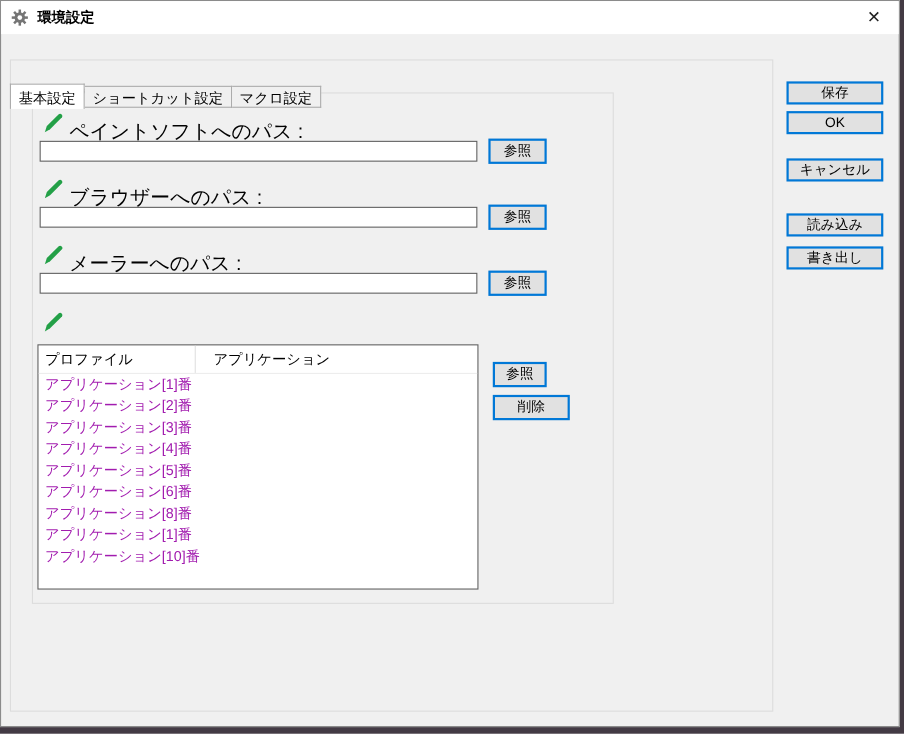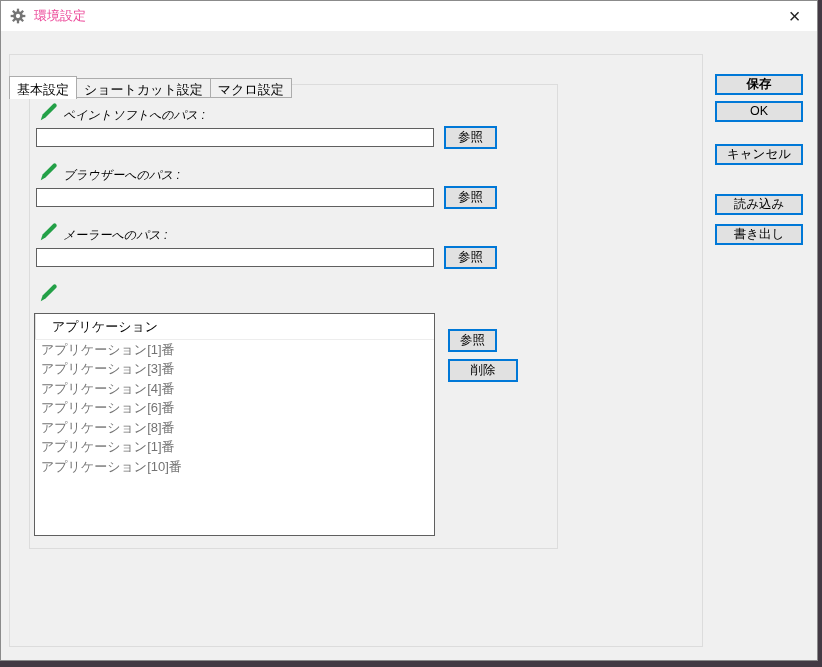--- a/index.html
+++ b/index.html
@@ -7,21 +7,21 @@
               font-family:"Liberation Sans", sans-serif; }
   body { background:#433a44; position:relative; }
 
   .window { position:absolute; left:0; top:0; width:818px; height:661px;
             background:#f0f0f0; border:1px solid #8b8b8b; }
 
   
   .titlebar { position:absolute; left:0; top:0; width:100%; height:30px;
               background:#ffffff; display:flex; align-items:center; }
   .titlebar .gear { margin-left:9px; width:16px; height:16px; }
-  .titlebar .title { margin-left:8px; font-size:13px; color:#ec4899; }
+  .titlebar .title { margin-left:8px; font-size:13px; color:#000000;font-weight:bold; }
   .close-btn { position:absolute; right:0; top:0; width:45px; height:30px;
                display:flex; align-items:center; justify-content:center;
                font-size:20px; font-weight:300; color:#222; cursor:default; }
 
   
   .tabstrip { position:absolute; left:8px; top:31px; display:flex; align-items:flex-end; z-index:3; }
   .tab { font-size:13px; padding:2px 7px 3px 7px; background:#f0f0f0;
          border:1px solid #acacac; border-left:none; color:#000; height:20px;margin-top:44px; }
   .tab:first-child { border-left:1px solid #acacac; }
   .tab.active { background:#ffffff; height:23px; padding-top:4px;
@@ -31,21 +31,21 @@
              border:1px solid #dcdcdc; background:#f0f0f0; }
 
   
   .groupbox { position:absolute; left:28px; top:83px; width:529px; height:465px;
               border:1px solid #dcdcdc; }
   .groupbox > .gb-label { position:absolute; top:-9px; left:7px; background:#f0f0f0;
               padding:0 4px; font-size:13px; color:#000; }
 
   
   .pencil { position:absolute; width:22px; height:22px; }
-  .field-label { position:absolute; font-size:12px; color:#000; white-space:pre;font-style:italic; }
+  .field-label { position:absolute; font-size:18px; color:#000; white-space:pre; }
   .path-input { position:absolute; left:35px; width:398px; height:19px;
                 border:1px solid #5f5f5f; background:#fff; font-size:12px; padding:0 3px;
                 font-family:"Liberation Sans", sans-serif; }
 
   
   .btn { position:absolute; background:#e1e1e1; border:2px solid #0078d7;
          font-size:12.5px; color:#000; display:flex; align-items:center;
          justify-content:center; font-family:"Liberation Sans", sans-serif;
          cursor:default; line-height:1; }
   .btn.browse { left:443px; width:53px; height:23px; }
@@ -53,21 +53,21 @@
 
   
   .listview { position:absolute; left:33px; top:312px; width:401px; height:223px;
               border:1px solid #5f5f5f; background:#ffffff; overflow:hidden; }
   .lv-header { display:flex; height:26px; border-bottom:1px solid #ededed; }
   .lv-h-col { font-size:13px; color:#000; display:flex; align-items:center;
               padding-left:6px; }
   .lv-h-col.c1 { width:142px; }
   .lv-h-col.c2 { flex:1; border-left:1px solid #e0e0e0;padding-left:16px; }
   .lv-row { height:19.5px; display:flex; align-items:center; padding-left:6px;
-            font-size:13px; color:#737373; }
+            font-size:13px; color:#a21caf; }
 </style>
 </head>
 <body>
 
 <div class="window">
 
   <div class="titlebar">
     <svg class="gear" viewBox="0 0 24 24">
       <g fill="#757575">
         <rect x="10.3" y="1" width="3.4" height="6"></rect>
@@ -120,33 +120,36 @@
   <span class="field-label" style="left:62px; top:166px;">ブラウザーへのパス :</span>
   <input class="path-input" style="top: 187px;" type="text" value="">
   <div class="btn browse" style="top:185px;">参照</div>
 
   <span class="field-label" style="left:62px; top:226px;">メーラーへのパス :</span>
   <input class="path-input" style="top: 247px;" type="text" value="">
   <div class="btn browse" style="top:245px;">参照</div>
 
   <div class="listview">
     <div class="lv-header">
+      <div class="lv-h-col c1">プロファイル</div>
       <div class="lv-h-col c2">アプリケーション</div>
     </div>
     <div class="lv-row">アプリケーション[1]番</div>
+    <div class="lv-row">アプリケーション[2]番</div>
     <div class="lv-row">アプリケーション[3]番</div>
     <div class="lv-row">アプリケーション[4]番</div>
+    <div class="lv-row">アプリケーション[5]番</div>
     <div class="lv-row">アプリケーション[6]番</div>
     <div class="lv-row">アプリケーション[8]番</div>
     <div class="lv-row">アプリケーション[1]番</div>
     <div class="lv-row">アプリケーション[10]番</div>
   </div>
 
   <div class="btn" style="left:447px; top:328px; width:49px; height:23px;">参照</div>
   <div class="btn" style="left:447px; top:358px; width:70px; height:23px;">削除</div>
 
-  <div class="btn side" style="top:73px;font-weight:bold;">保存</div>
+  <div class="btn side" style="top:73px;">保存</div>
   <div class="btn side" style="top:100px;">OK</div>
   <div class="btn side" style="top:143px;">キャンセル</div>
   <div class="btn side" style="top:193px;">読み込み</div>
   <div class="btn side" style="top:223px;">書き出し</div>
 
 </div>
 
 </body></html>

